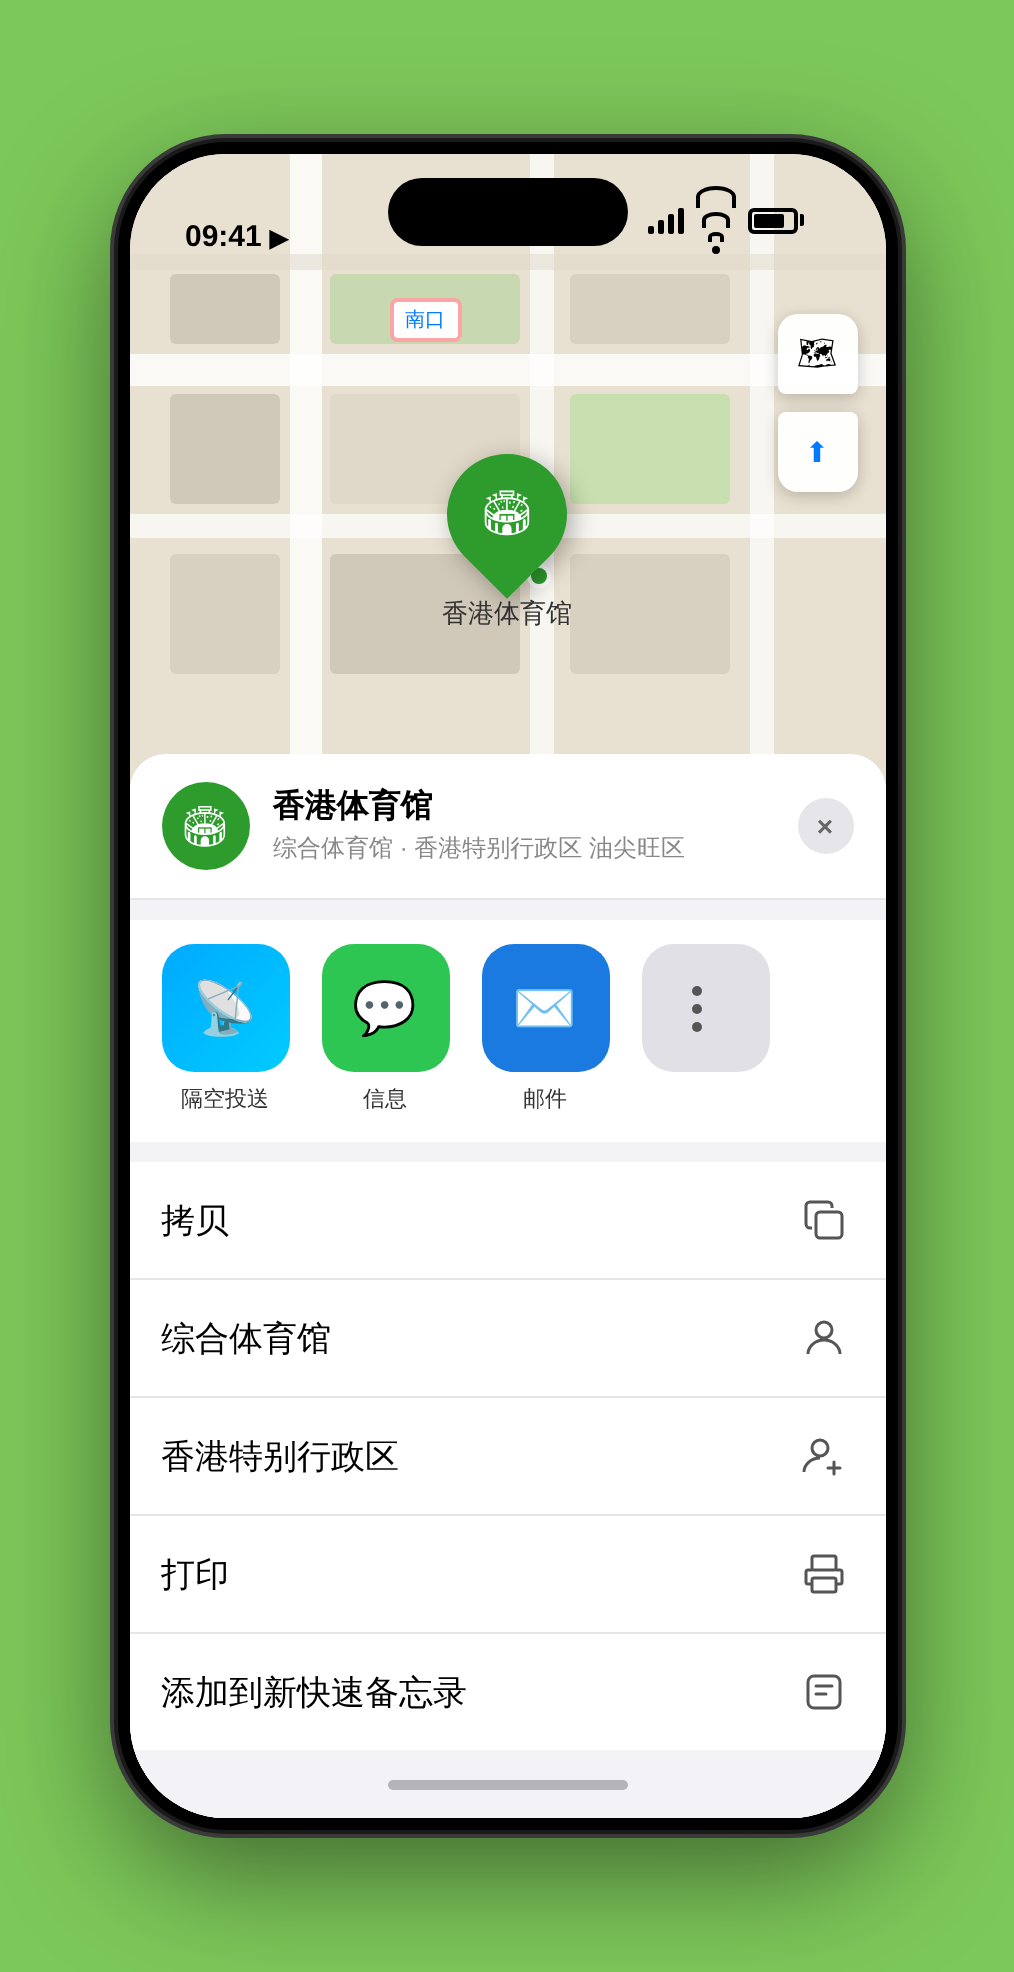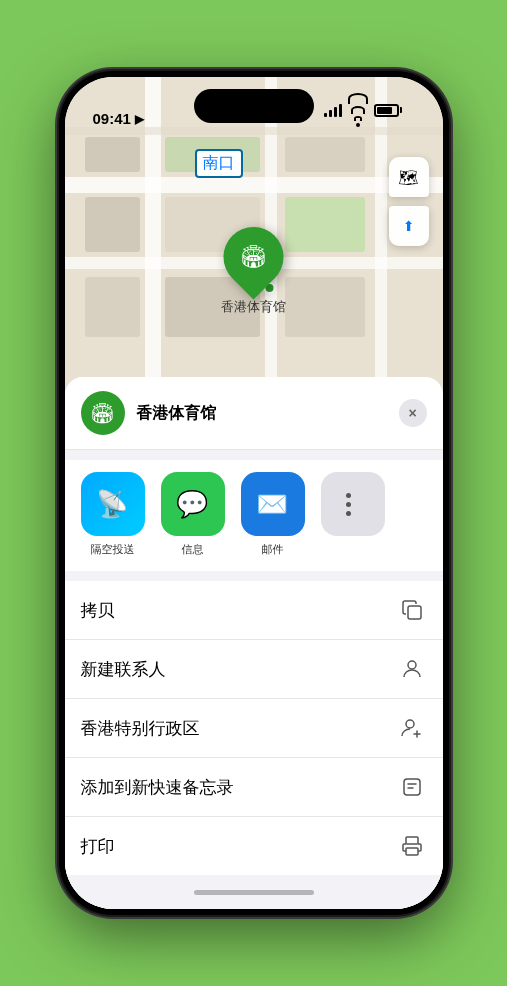--- a/index.html
+++ b/index.html
@@ -131,24 +131,24 @@
       border-radius: 4px 4px 10px 10px;
       margin-top: 8px;
     }
 
     
     .map-label {
       position: absolute;
       top: 72px;
       left: 130px;
       background: #fff;
-      border: 2px solid #0369a1;
+      border: 2px solid #fca5a5;
       border-radius: 4px;
       padding: 2px 6px;
-      font-size: 16px;
+      font-size: 10px;
       color: #007AFF;
       font-weight: 500;
       z-index: 50;
     }
 
     
     .map-pin {
       position: absolute;
       top: 150px;
       left: 50%;
@@ -461,20 +461,21 @@
     </div>
 
     <div class="bottom-sheet">
 
       <div class="venue-header">
         <div class="venue-icon-circle">
           🏟
         </div>
         <div class="venue-info">
           <div class="venue-name">香港体育馆</div>
+          <div class="venue-subtitle">综合体育馆 · 香港特别行政区 油尖旺区</div>
         </div>
         <div class="close-btn">
           <span>×</span>
         </div>
       </div>
 
       <div class="share-row">
         <div class="share-icons-scroll">
 
           <div class="share-icon-item">
@@ -520,61 +521,61 @@
           <span class="action-label">拷贝</span>
           <div class="action-icon">
             <svg width="22" height="22" viewBox="0 0 22 22" fill="none">
               <rect x="7" y="7" width="13" height="13" rx="2" stroke="#555" stroke-width="1.5" fill="none"></rect>
               <path d="M5 15H4C2.9 15 2 14.1 2 13V4C2 2.9 2.9 2 4 2H13C14.1 2 15 2.9 15 4V5" stroke="#555" stroke-width="1.5" fill="none"></path>
             </svg>
           </div>
         </div>
 
         <div class="action-item">
-          <span class="action-label">新建联系人</span>
+          <span class="action-label">综合体育馆</span>
           <div class="action-icon">
             <svg width="22" height="22" viewBox="0 0 22 22" fill="none">
               <circle cx="11" cy="7" r="4" stroke="#555" stroke-width="1.5" fill="none"></circle>
               <path d="M3 19C3 15.134 6.686 12 11 12C15.314 12 19 15.134 19 19" stroke="#555" stroke-width="1.5" fill="none"></path>
             </svg>
           </div>
         </div>
 
         <div class="action-item">
           <span class="action-label">香港特别行政区</span>
           <div class="action-icon">
             <svg width="22" height="22" viewBox="0 0 22 22" fill="none">
               <circle cx="9" cy="7" r="4" stroke="#555" stroke-width="1.5" fill="none"></circle>
               <path d="M1 19C1 15.134 4.686 12 9 12" stroke="#555" stroke-width="1.5" fill="none"></path>
               <path d="M16 14v6M13 17h6" stroke="#555" stroke-width="1.5" stroke-linecap="round"></path>
             </svg>
           </div>
         </div>
 
         <div class="action-item">
-          <span class="action-label">添加到新快速备忘录</span>
-          <div class="action-icon">
-            <svg width="22" height="22" viewBox="0 0 22 22" fill="none">
-              <rect x="3" y="3" width="16" height="16" rx="3" stroke="#555" stroke-width="1.5" fill="none"></rect>
-              <path d="M7 8h8M7 12h5" stroke="#555" stroke-width="1.5" stroke-linecap="round"></path>
-            </svg>
-          </div>
-        </div>
-
-        <div class="action-item">
           <span class="action-label">打印</span>
           <div class="action-icon">
             <svg width="22" height="22" viewBox="0 0 22 22" fill="none">
               <rect x="5" y="2" width="12" height="7" rx="1" stroke="#555" stroke-width="1.5" fill="none"></rect>
               <rect x="5" y="13" width="12" height="7" rx="1" stroke="#555" stroke-width="1.5" fill="none"></rect>
               <path d="M5 9H3C2.45 9 2 9.45 2 10v5c0 .55.45 1 1 1h2M17 9h2c.55 0 1 .45 1 1v5c0 .55-.45 1-1 1h-2" stroke="#555" stroke-width="1.5" fill="none"></path>
             </svg>
           </div>
         </div>
 
+        <div class="action-item">
+          <span class="action-label">添加到新快速备忘录</span>
+          <div class="action-icon">
+            <svg width="22" height="22" viewBox="0 0 22 22" fill="none">
+              <rect x="3" y="3" width="16" height="16" rx="3" stroke="#555" stroke-width="1.5" fill="none"></rect>
+              <path d="M7 8h8M7 12h5" stroke="#555" stroke-width="1.5" stroke-linecap="round"></path>
+            </svg>
+          </div>
+        </div>
+
       </div>
 
       <div class="home-indicator">
         <div class="home-bar"></div>
       </div>
 
     </div>
 
   </div>
 </div>

